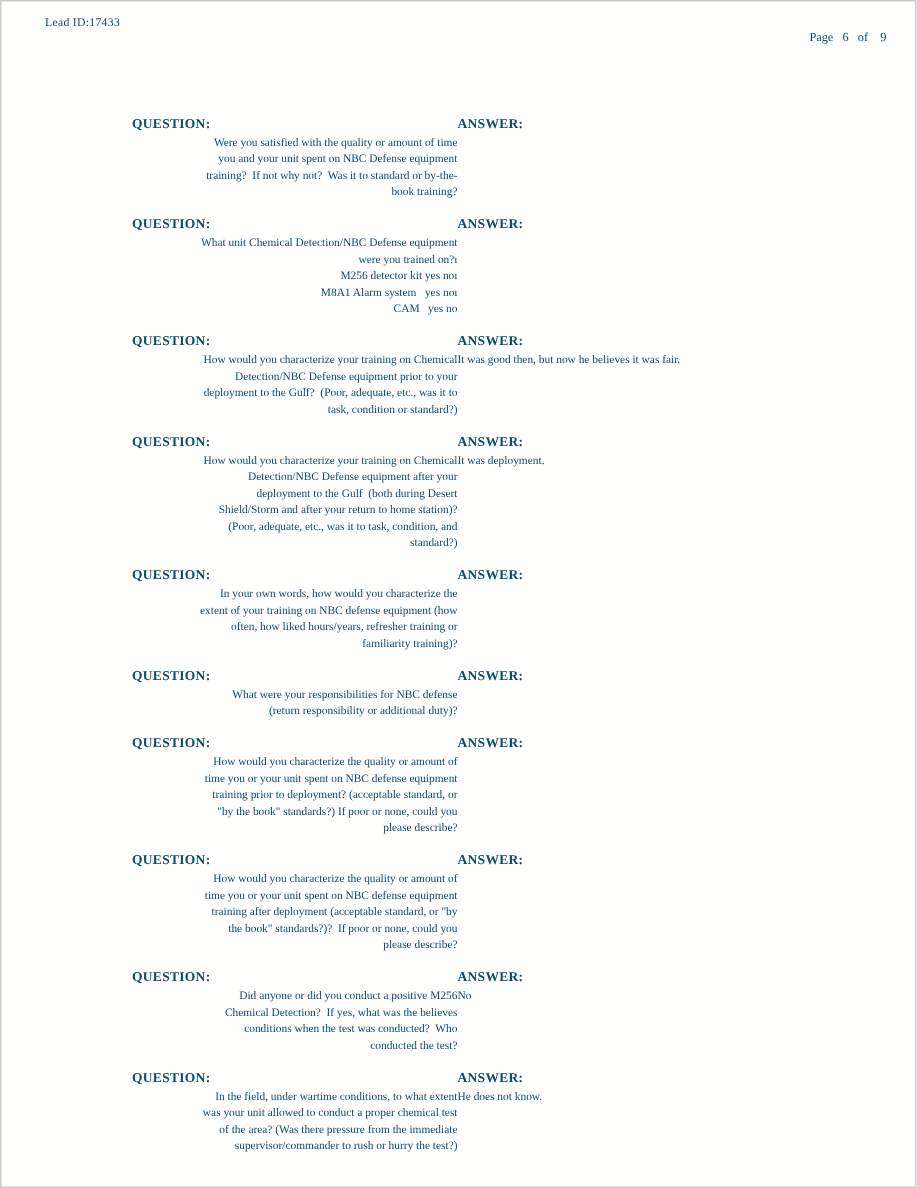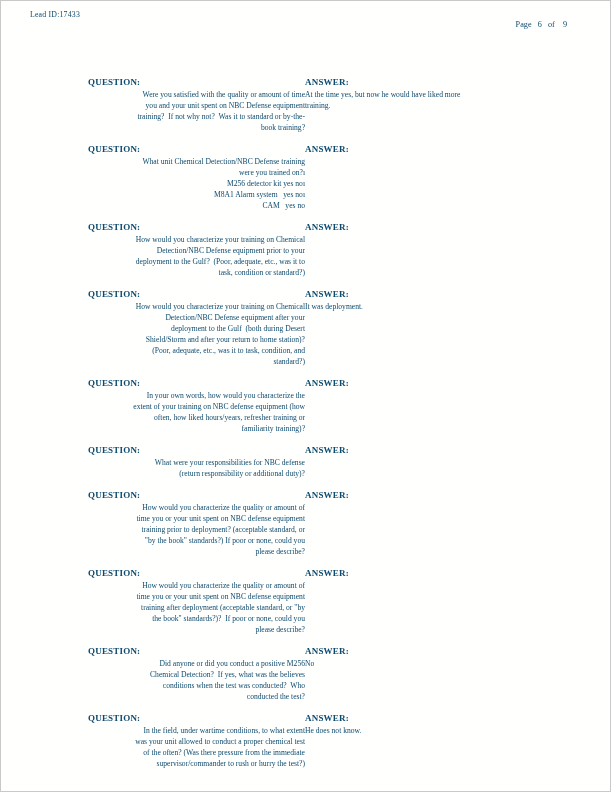--- a/index.html
+++ b/index.html
@@ -16,21 +16,21 @@
   .lead-id {
     position: absolute;
     left: 30px;
     top: 10px;
     font-size: 7.8px;
     letter-spacing: 0.2px;
     white-space: pre;
   }
   .page-num {
     position: absolute;
-    right: 44px;
+    right: 20px;
     top: 20px;
     font-size: 8.2px;
     white-space: pre;
   }
   .content {
     position: absolute;
     left: 88px;
     top: 76px;
     right: 42px;
   }
@@ -65,29 +65,27 @@
     <div class="qa-row">
       <div class="q-col">
         <div class="qa-heading">QUESTION:</div>
         <div class="qa-body">Were you satisfied with the quality or amount of time
 you and your unit spent on NBC Defense equipment
 training?  If not why not?  Was it to standard or by-the-
 book training?</div>
       </div>
       <div class="a-col">
         <div class="qa-heading">ANSWER:</div>
-        <div class="qa-body">At the time yes, but now he would have liked more
-training.</div>
-      </div>
-    </div>
-
-    <div class="qa-row">
-      <div class="q-col">
-        <div class="qa-heading">QUESTION:</div>
-        <div class="qa-body">What unit Chemical Detection/NBC Defense training
+      </div>
+    </div>
+
+    <div class="qa-row">
+      <div class="q-col">
+        <div class="qa-heading">QUESTION:</div>
+        <div class="qa-body">What unit Chemical Detection/NBC Defense equipment
 were you trained on?ı
 M256 detector kit yes noı
  M8A1 Alarm system   yes noı
  CAM   yes no</div>
       </div>
       <div class="a-col">
         <div class="qa-heading">ANSWER:</div>
         <div class="qa-body"></div>
       </div>
     </div>
@@ -95,20 +93,21 @@
     <div class="qa-row">
       <div class="q-col">
         <div class="qa-heading">QUESTION:</div>
         <div class="qa-body">How would you characterize your training on Chemical
 Detection/NBC Defense equipment prior to your
 deployment to the Gulf?  (Poor, adequate, etc., was it to
 task, condition or standard?)</div>
       </div>
       <div class="a-col">
         <div class="qa-heading">ANSWER:</div>
+        <div class="qa-body">It was good then, but now he believes it was fair.</div>
       </div>
     </div>
 
     <div class="qa-row">
       <div class="q-col">
         <div class="qa-heading">QUESTION:</div>
         <div class="qa-body">How would you characterize your training on Chemical
 Detection/NBC Defense equipment after your
 deployment to the Gulf  (both during Desert
 Shield/Storm and after your return to home station)?
@@ -189,21 +188,21 @@
         <div class="qa-heading">ANSWER:</div>
         <div class="qa-body">No</div>
       </div>
     </div>
 
     <div class="qa-row">
       <div class="q-col">
         <div class="qa-heading">QUESTION:</div>
         <div class="qa-body">In the field, under wartime conditions, to what extent
 was your unit allowed to conduct a proper chemical test
-of the often? (Was there pressure from the immediate
+of the area? (Was there pressure from the immediate
 supervisor/commander to rush or hurry the test?)</div>
       </div>
       <div class="a-col">
         <div class="qa-heading">ANSWER:</div>
         <div class="qa-body">He does not know.</div>
       </div>
     </div>
 
   </div>
 </div>

